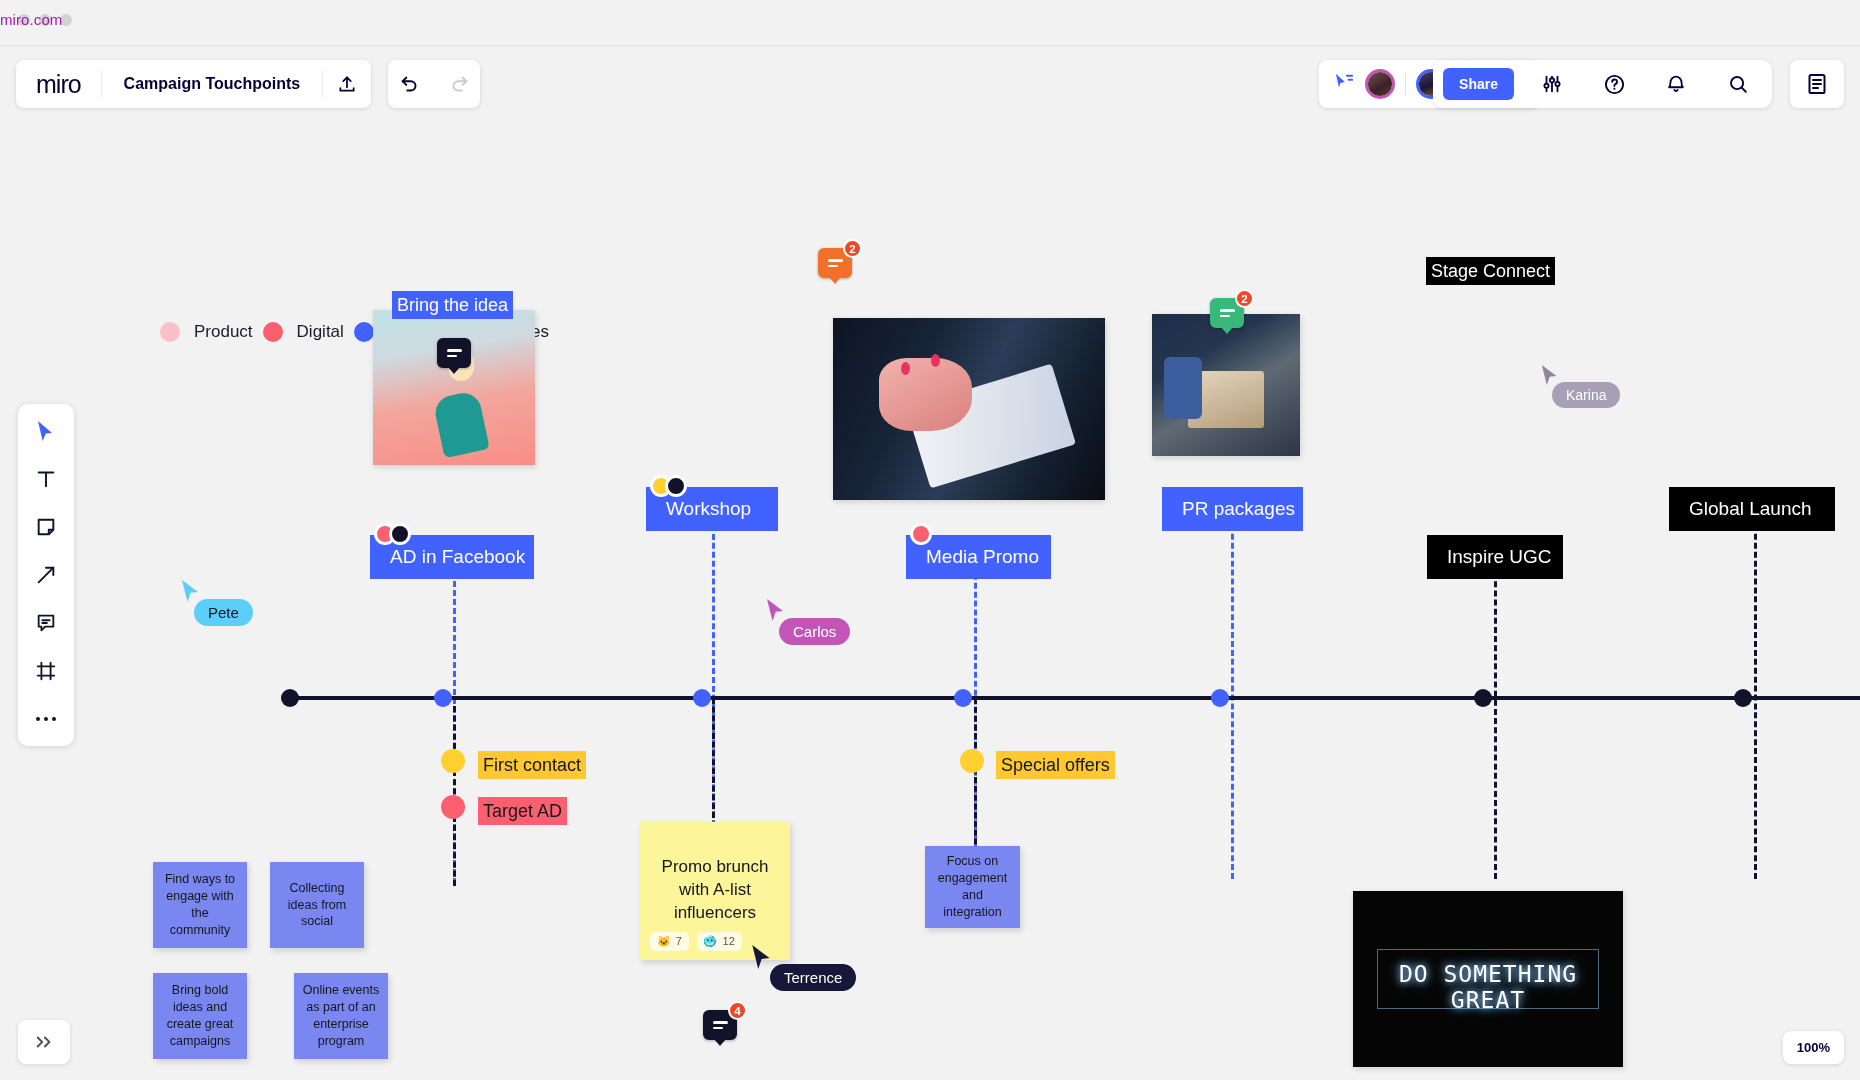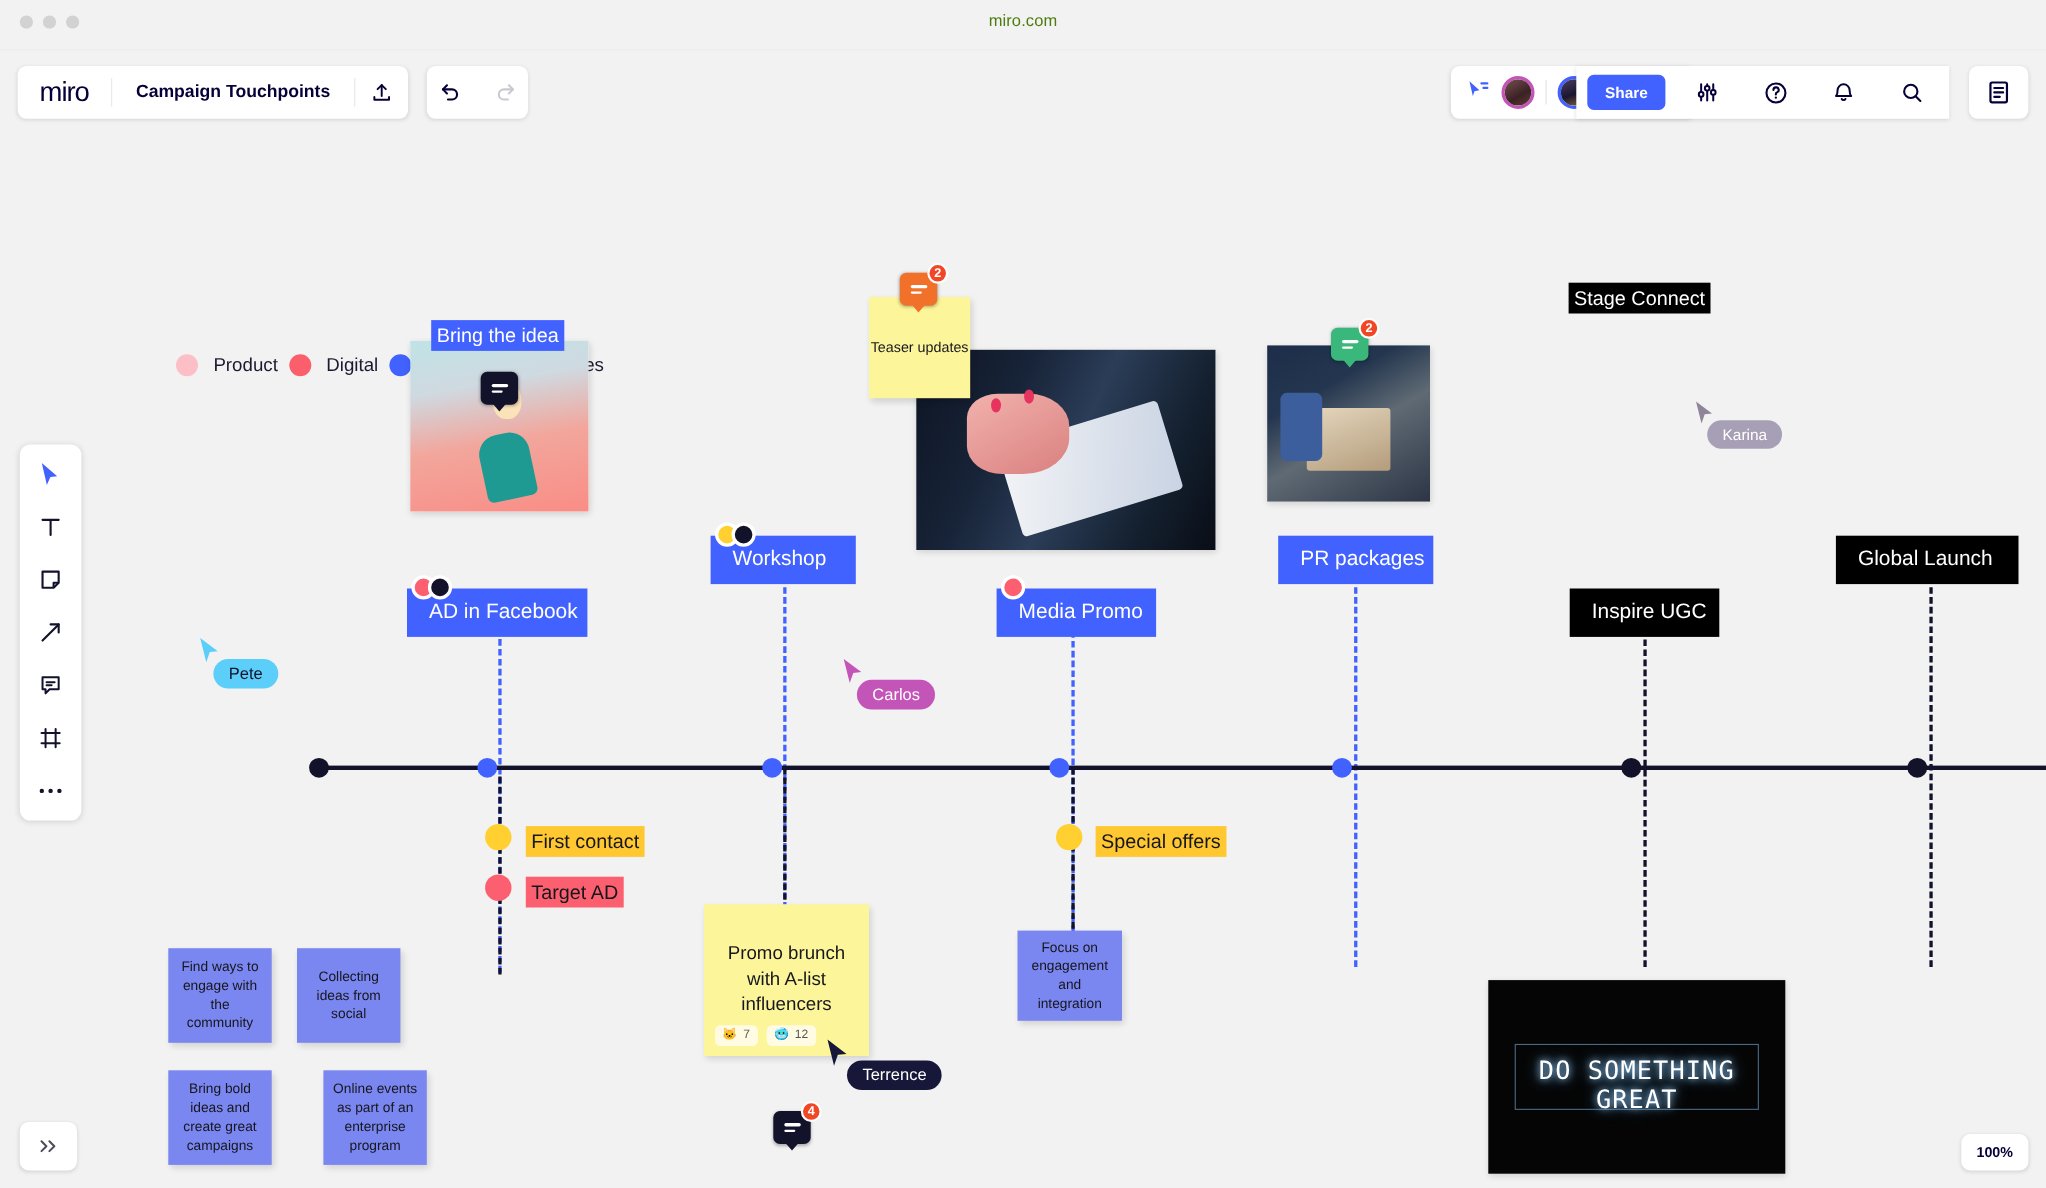--- a/index.html
+++ b/index.html
@@ -13,22 +13,22 @@
 
   
   .browser-bar {
     position: absolute; left: 0; top: 0; width: 1860px; height: 46px;
     background: #f2f2f2; border-bottom: 1px solid #e2e2e2;
     border-top-left-radius: 12px; border-top-right-radius: 12px;
   }
   .traffic { position: absolute; left: 18px; top: 14px; display: flex; gap: 9px; }
   .traffic i { width: 12px; height: 12px; border-radius: 50%; background: #d2d2d2; display: block; }
   .browser-title {
-    position: absolute; left: 0; top: 11px; width: 1860px; text-align: center;
-    font-size: 15px; color: #4d7c0f; letter-spacing: .1px;
+    position: absolute; left: 0; top: 11px; width: 1860px; text-align: left;
+    font-size: 15px; color: #a21caf; letter-spacing: .1px;
   }
 
   
   .canvas { position: absolute; left: 0; top: 46px; width: 1860px; height: 1034px; background: #f2f2f2; overflow: hidden; }
 
   
   .board-bar {
     position: absolute; left: 16px; top: 14px; height: 48px;
     display: flex; align-items: center; background: #fff; border-radius: 8px;
     box-shadow: 0 1px 4px rgba(0,0,0,.12);
@@ -56,21 +56,21 @@
   .avatar .face { position: absolute; inset: 0; }
   .plus-n {
     width: 30px; height: 30px; border-radius: 50%; background: #fff; border: 1px solid #e2e2e6;
     display: flex; align-items: center; justify-content: center;
     font-size: 12px; font-weight: bold; color: #050038;
   }
   .avdiv { width: 1px; height: 22px; background: #e1e1e6; }
   .right-group {
     position: absolute; right: 88px; top: 14px; height: 48px;
     display: flex; align-items: center; gap: 14px; padding: 12px 10px;
-    background: #fff; border-radius: 0; box-shadow: 0 1px 4px rgba(0,0,0,.12);
+    background: #fff; border-radius: 10px; box-shadow: 0 1px 4px rgba(0,0,0,.12);
   }
   .share-btn {
     background: #4262ff; color: #fff; border: none; border-radius: 6px;
     height: 32px; padding: 0 16px; font-size: 14px; font-weight: bold;
     font-family: "Liberation Sans", sans-serif; cursor: pointer;
   }
   .notes-group {
     position: absolute; right: 16px; top: 14px; height: 48px; width: 54px;
     display: flex; align-items: center; justify-content: center;
     background: #fff; border-radius: 8px; box-shadow: 0 1px 4px rgba(0,0,0,.12);
@@ -418,23 +418,20 @@
     </div>
 
     <div class="chip black" style="left:1427px; top:489px; width:136px;">
       <span>Inspire UGC</span>
     </div>
 
     <div class="chip black" style="left:1669px; top:441px; width:166px;">
       <span>Global Launch</span>
     </div>
 
-    <div class="sticky yellow" style="left:790px; top:224px; width:92px; height:92px; font-size:13px;">
-      <span>Teaser updates</span>
-    </div>
 
     <div class="sticky yellow" style="left:640px; top:776px; width:150px; height:138px; font-size:17px; align-items:flex-start; padding:34px 14px 0;justify-content:flex-end;">
       <span>Promo brunch with A-list influencers</span>
       <div class="reactions">
         <span class="reaction">
           <span>🐱</span>
           <span>7</span>
         </span>
         <span class="reaction">
           <span>🥶</span>

